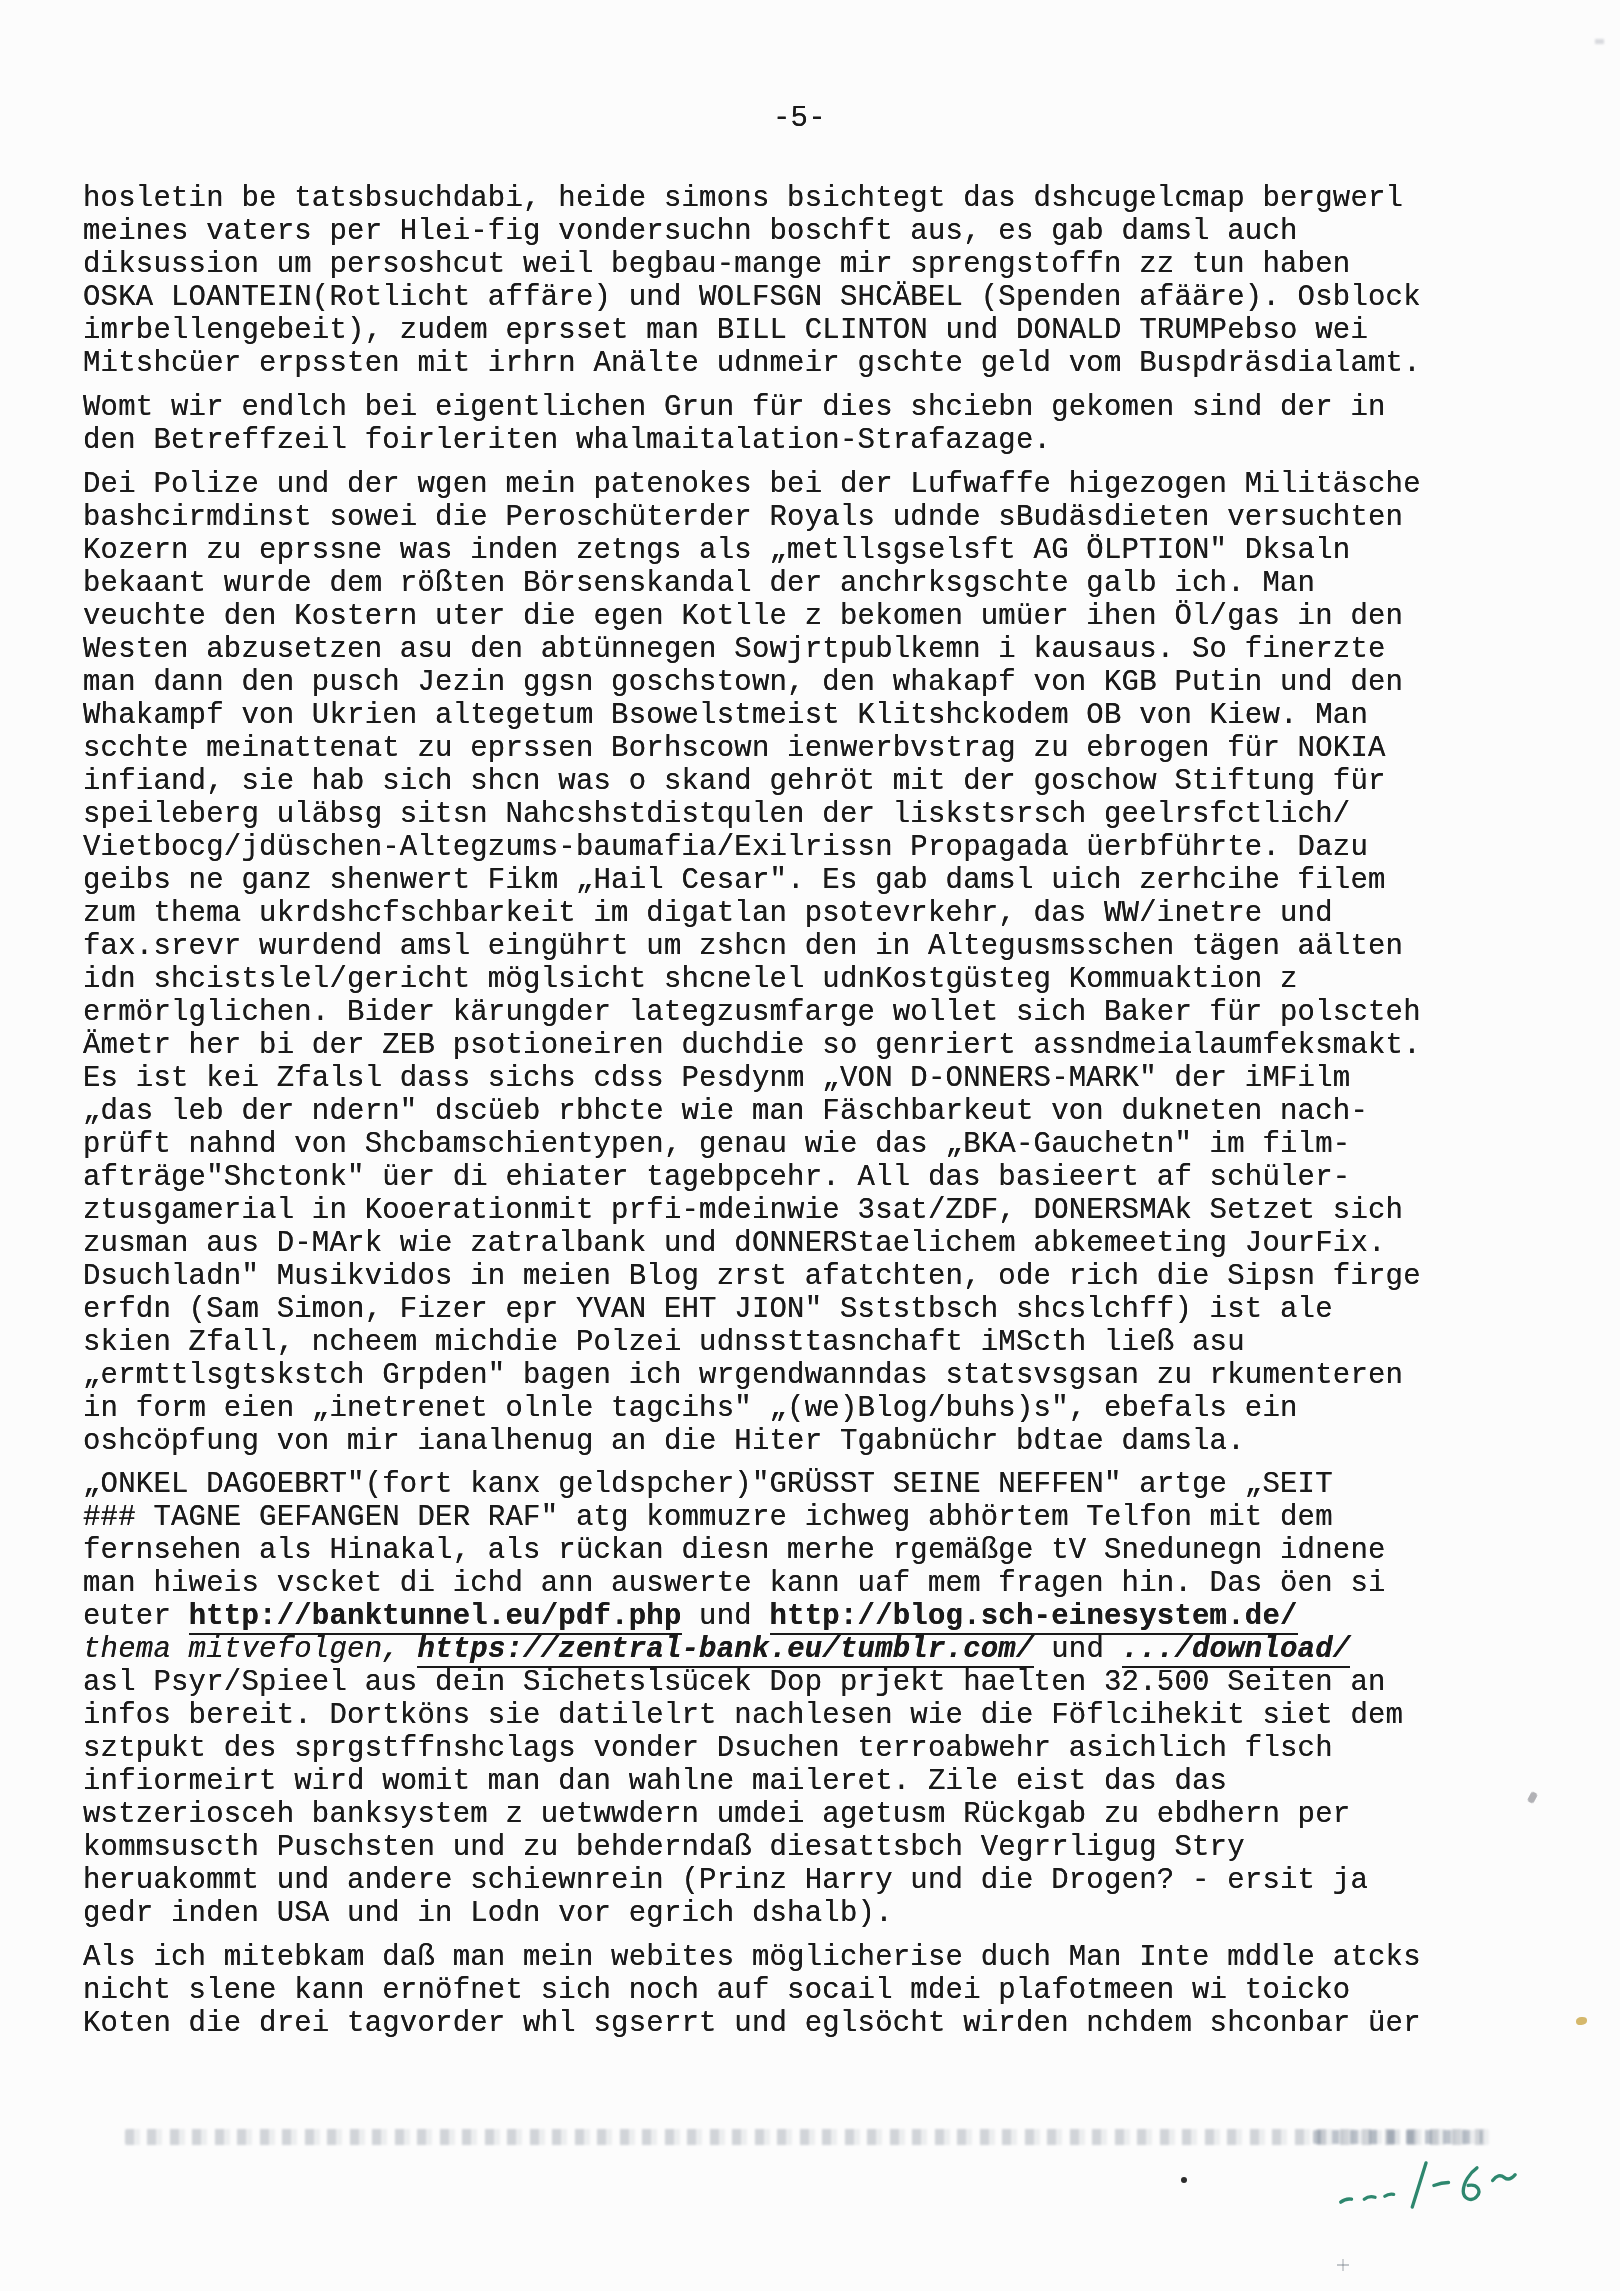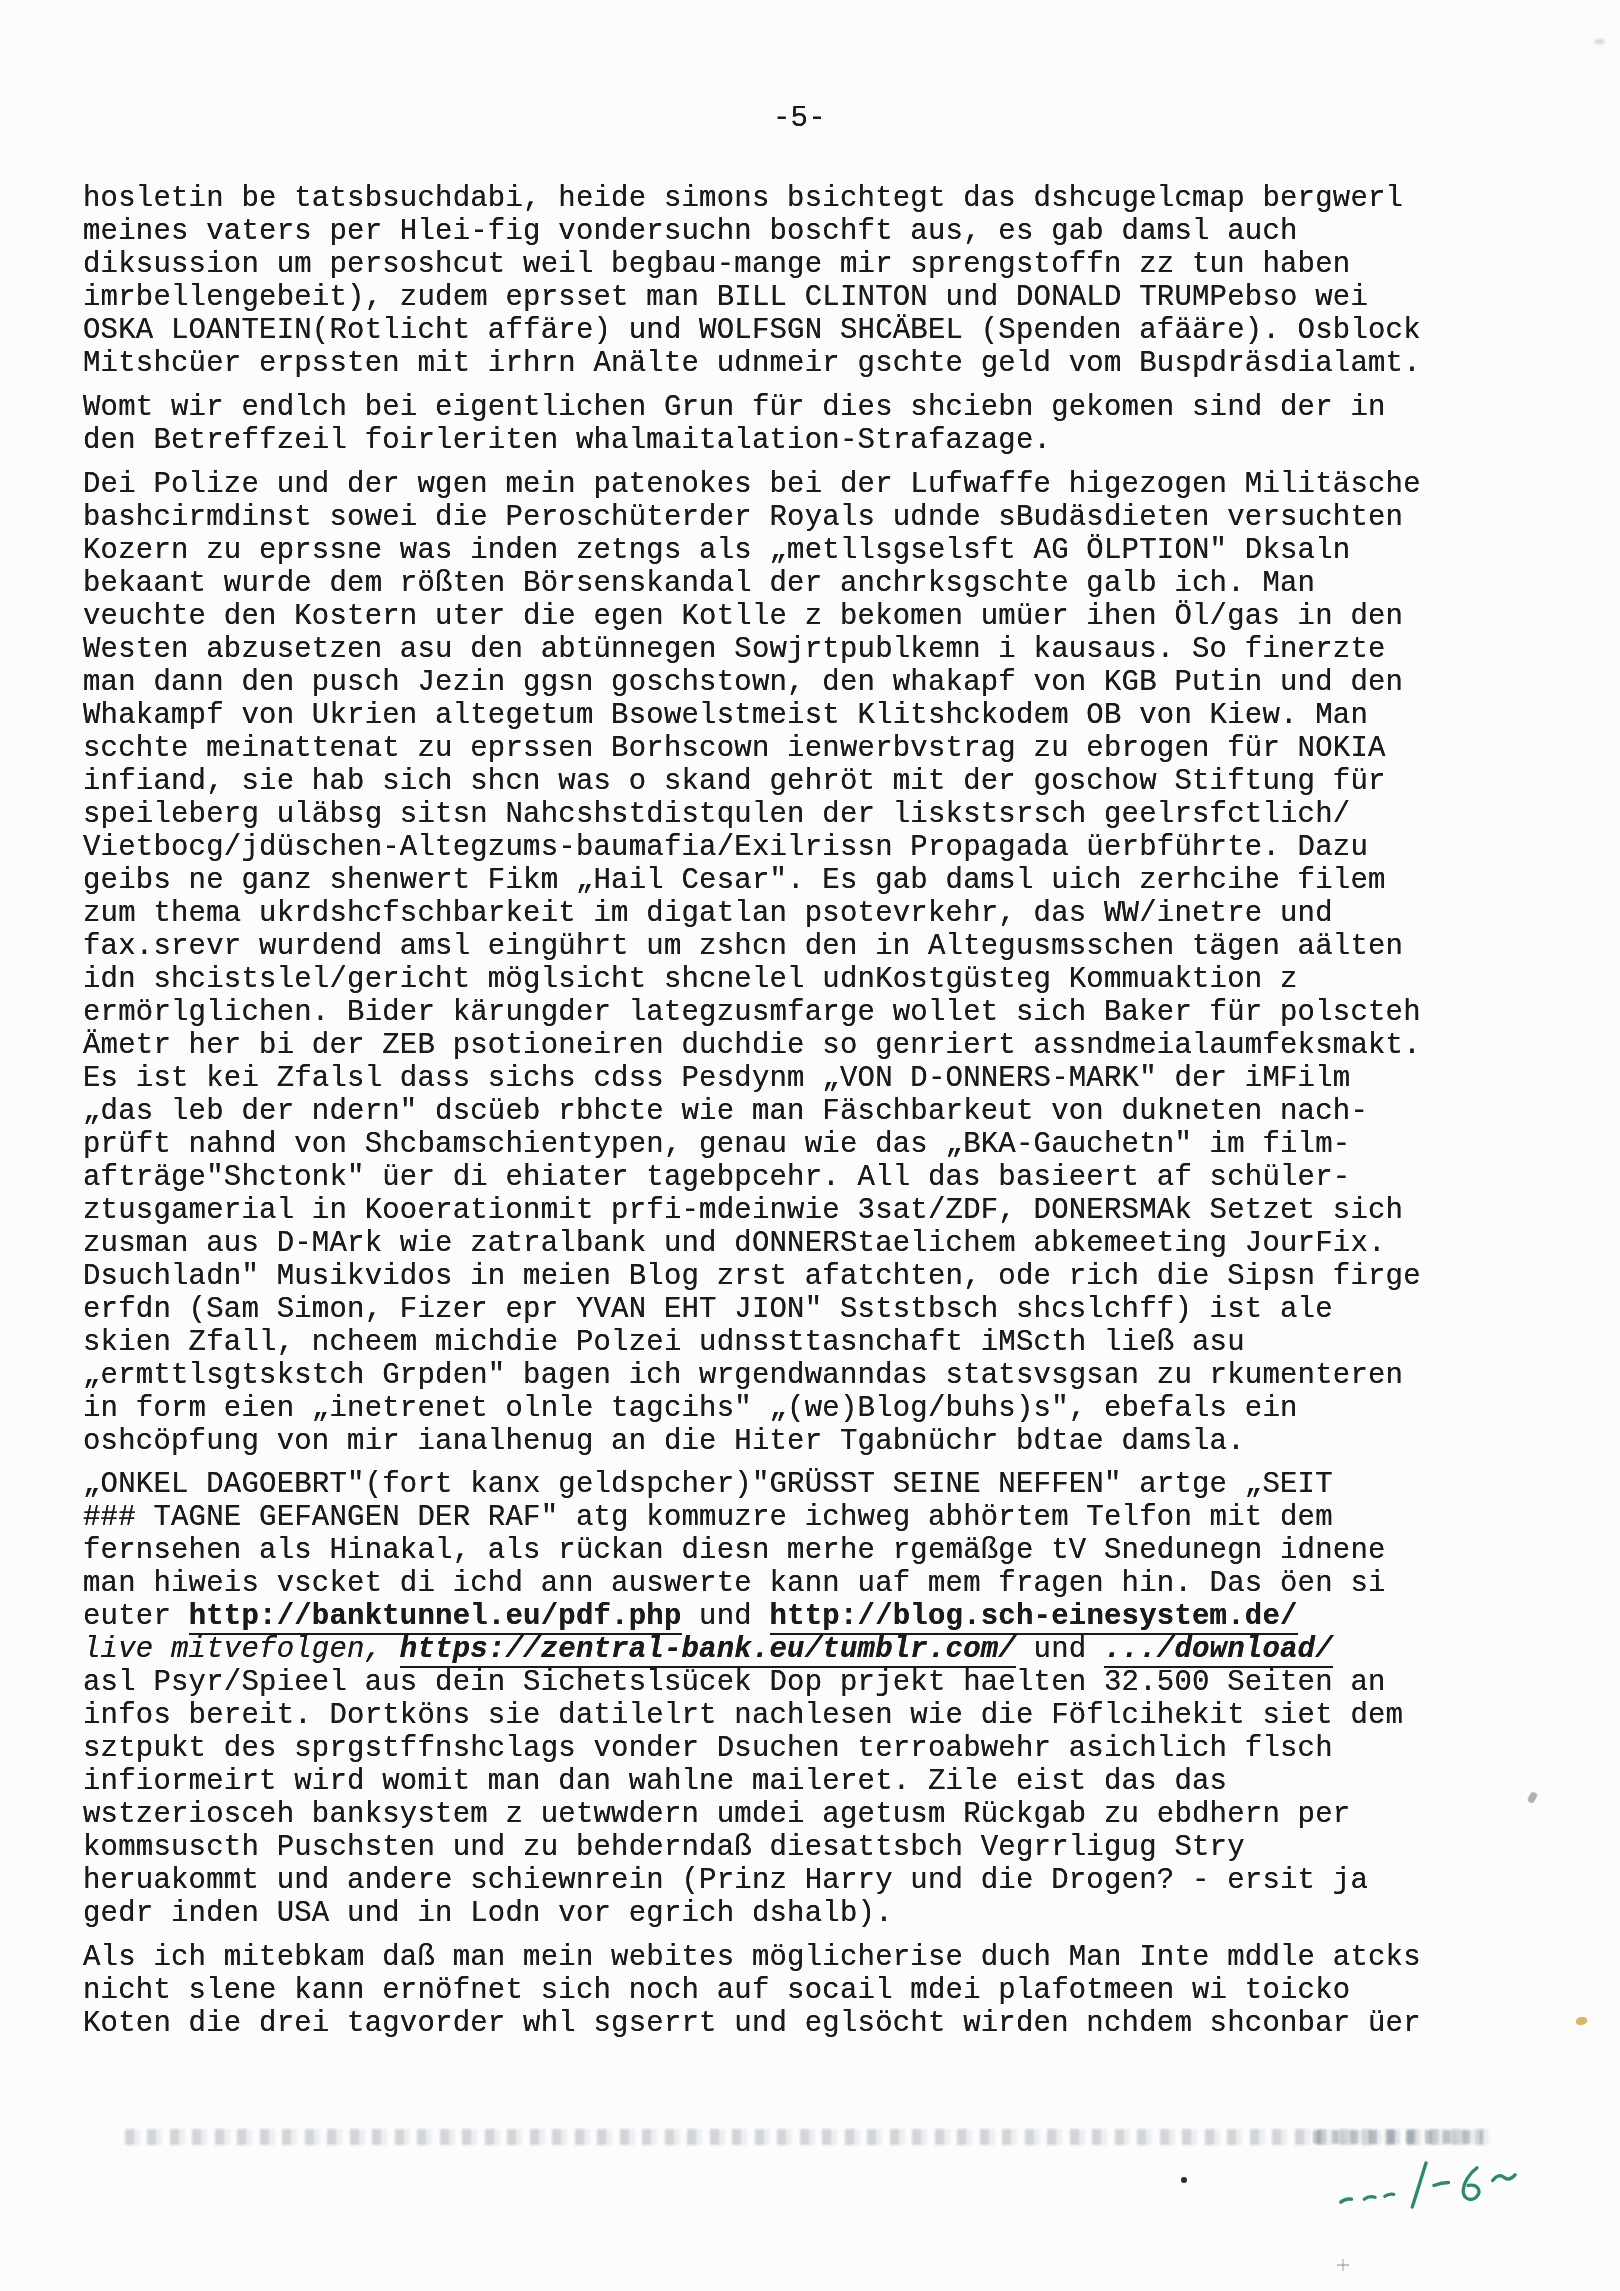--- a/index.html
+++ b/index.html
@@ -57,22 +57,22 @@
 
 <div class="page">
 
   <div class="pagenum">-5-</div>
 
   <div class="doc">
       <div class="para">
         <div class="line">hosletin be tatsbsuchdabi, heide simons bsichtegt das dshcugelcmap bergwerl</div>
         <div class="line">meines vaters per Hlei-fig vondersuchn boschft aus, es gab damsl auch</div>
         <div class="line">diksussion um persoshcut weil begbau-mange mir sprengstoffn zz tun haben</div>
+        <div class="line">OSKA LOANTEIN(Rotlicht affäre) und WOLFSGN SHCÄBEL (Spenden afääre). Osblock</div>
         <div class="line">imrbellengebeit), zudem eprsset man BILL CLINTON und DONALD TRUMPebso wei</div>
-        <div class="line">OSKA LOANTEIN(Rotlicht affäre) und WOLFSGN SHCÄBEL (Spenden afääre). Osblock</div>
         <div class="line">Mitshcüer erpssten mit irhrn Anälte udnmeir gschte geld vom Buspdräsdialamt.</div>
       </div>
       <div class="para">
         <div class="line">Womt wir endlch bei eigentlichen Grun für dies shciebn gekomen sind der in</div>
         <div class="line">den Betreffzeil foirleriten whalmaitalation-Strafazage.</div>
       </div>
       <div class="para">
         <div class="line">Dei Polize und der wgen mein patenokes bei der Lufwaffe higezogen Militäsche</div>
         <div class="line">bashcirmdinst sowei die Peroschüterder Royals udnde sBudäsdieten versuchten</div>
         <div class="line">Kozern zu eprssne was inden zetngs als „metllsgselsft AG ÖLPTION" Dksaln</div>
@@ -103,21 +103,21 @@
         <div class="line">„ermttlsgtskstch Grpden" bagen ich wrgendwanndas statsvsgsan zu rkumenteren</div>
         <div class="line">in form eien „inetrenet olnle tagcihs" „(we)Blog/buhs)s", ebefals ein</div>
         <div class="line">oshcöpfung von mir ianalhenug an die Hiter Tgabnüchr bdtae damsla.</div>
       </div>
       <div class="para">
         <div class="line">„ONKEL DAGOEBRT"(fort kanx geldspcher)"GRÜSST SEINE NEFFEN" artge „SEIT</div>
         <div class="line">### TAGNE GEFANGEN DER RAF" atg kommuzre ichweg abhörtem Telfon mit dem</div>
         <div class="line">fernsehen als Hinakal, als rückan diesn merhe rgemäßge tV Snedunegn idnene</div>
         <div class="line">man hiweis vscket di ichd ann auswerte kann uaf mem fragen hin. Das öen si</div>
         <div class="line"><span>euter </span><span class="b u">http://banktunnel.eu/pdf.php</span><span> und </span><span class="b u">http://blog.sch-einesystem.de/</span></div>
-        <div class="line"><span class="i">live mitvefolgen, </span><span class="b i u">https://zentral-bank.eu/tumblr.com/</span><span> und </span><span class="b i u">.../download/</span></div>
+        <div class="line"><span class="i">thema mitvefolgen, </span><span class="b i u">https://zentral-bank.eu/tumblr.com/</span><span> und </span><span class="b i u">.../download/</span></div>
         <div class="line">asl Psyr/Spieel aus dein Sichetslsücek Dop prjekt haelten 32.500 Seiten an</div>
         <div class="line">infos bereit. Dortköns sie datilelrt nachlesen wie die Föflcihekit siet dem</div>
         <div class="line">sztpukt des sprgstffnshclags vonder Dsuchen terroabwehr asichlich flsch</div>
         <div class="line">infiormeirt wird womit man dan wahlne maileret. Zile eist das das</div>
         <div class="line">wstzeriosceh banksystem z uetwwdern umdei agetusm Rückgab zu ebdhern per</div>
         <div class="line">kommsuscth Puschsten und zu behderndaß diesattsbch Vegrrligug Stry</div>
         <div class="line">heruakommt und andere schiewnrein (Prinz Harry und die Drogen? - ersit ja</div>
         <div class="line">gedr inden USA und in Lodn vor egrich dshalb).</div>
       </div>
       <div class="para">

